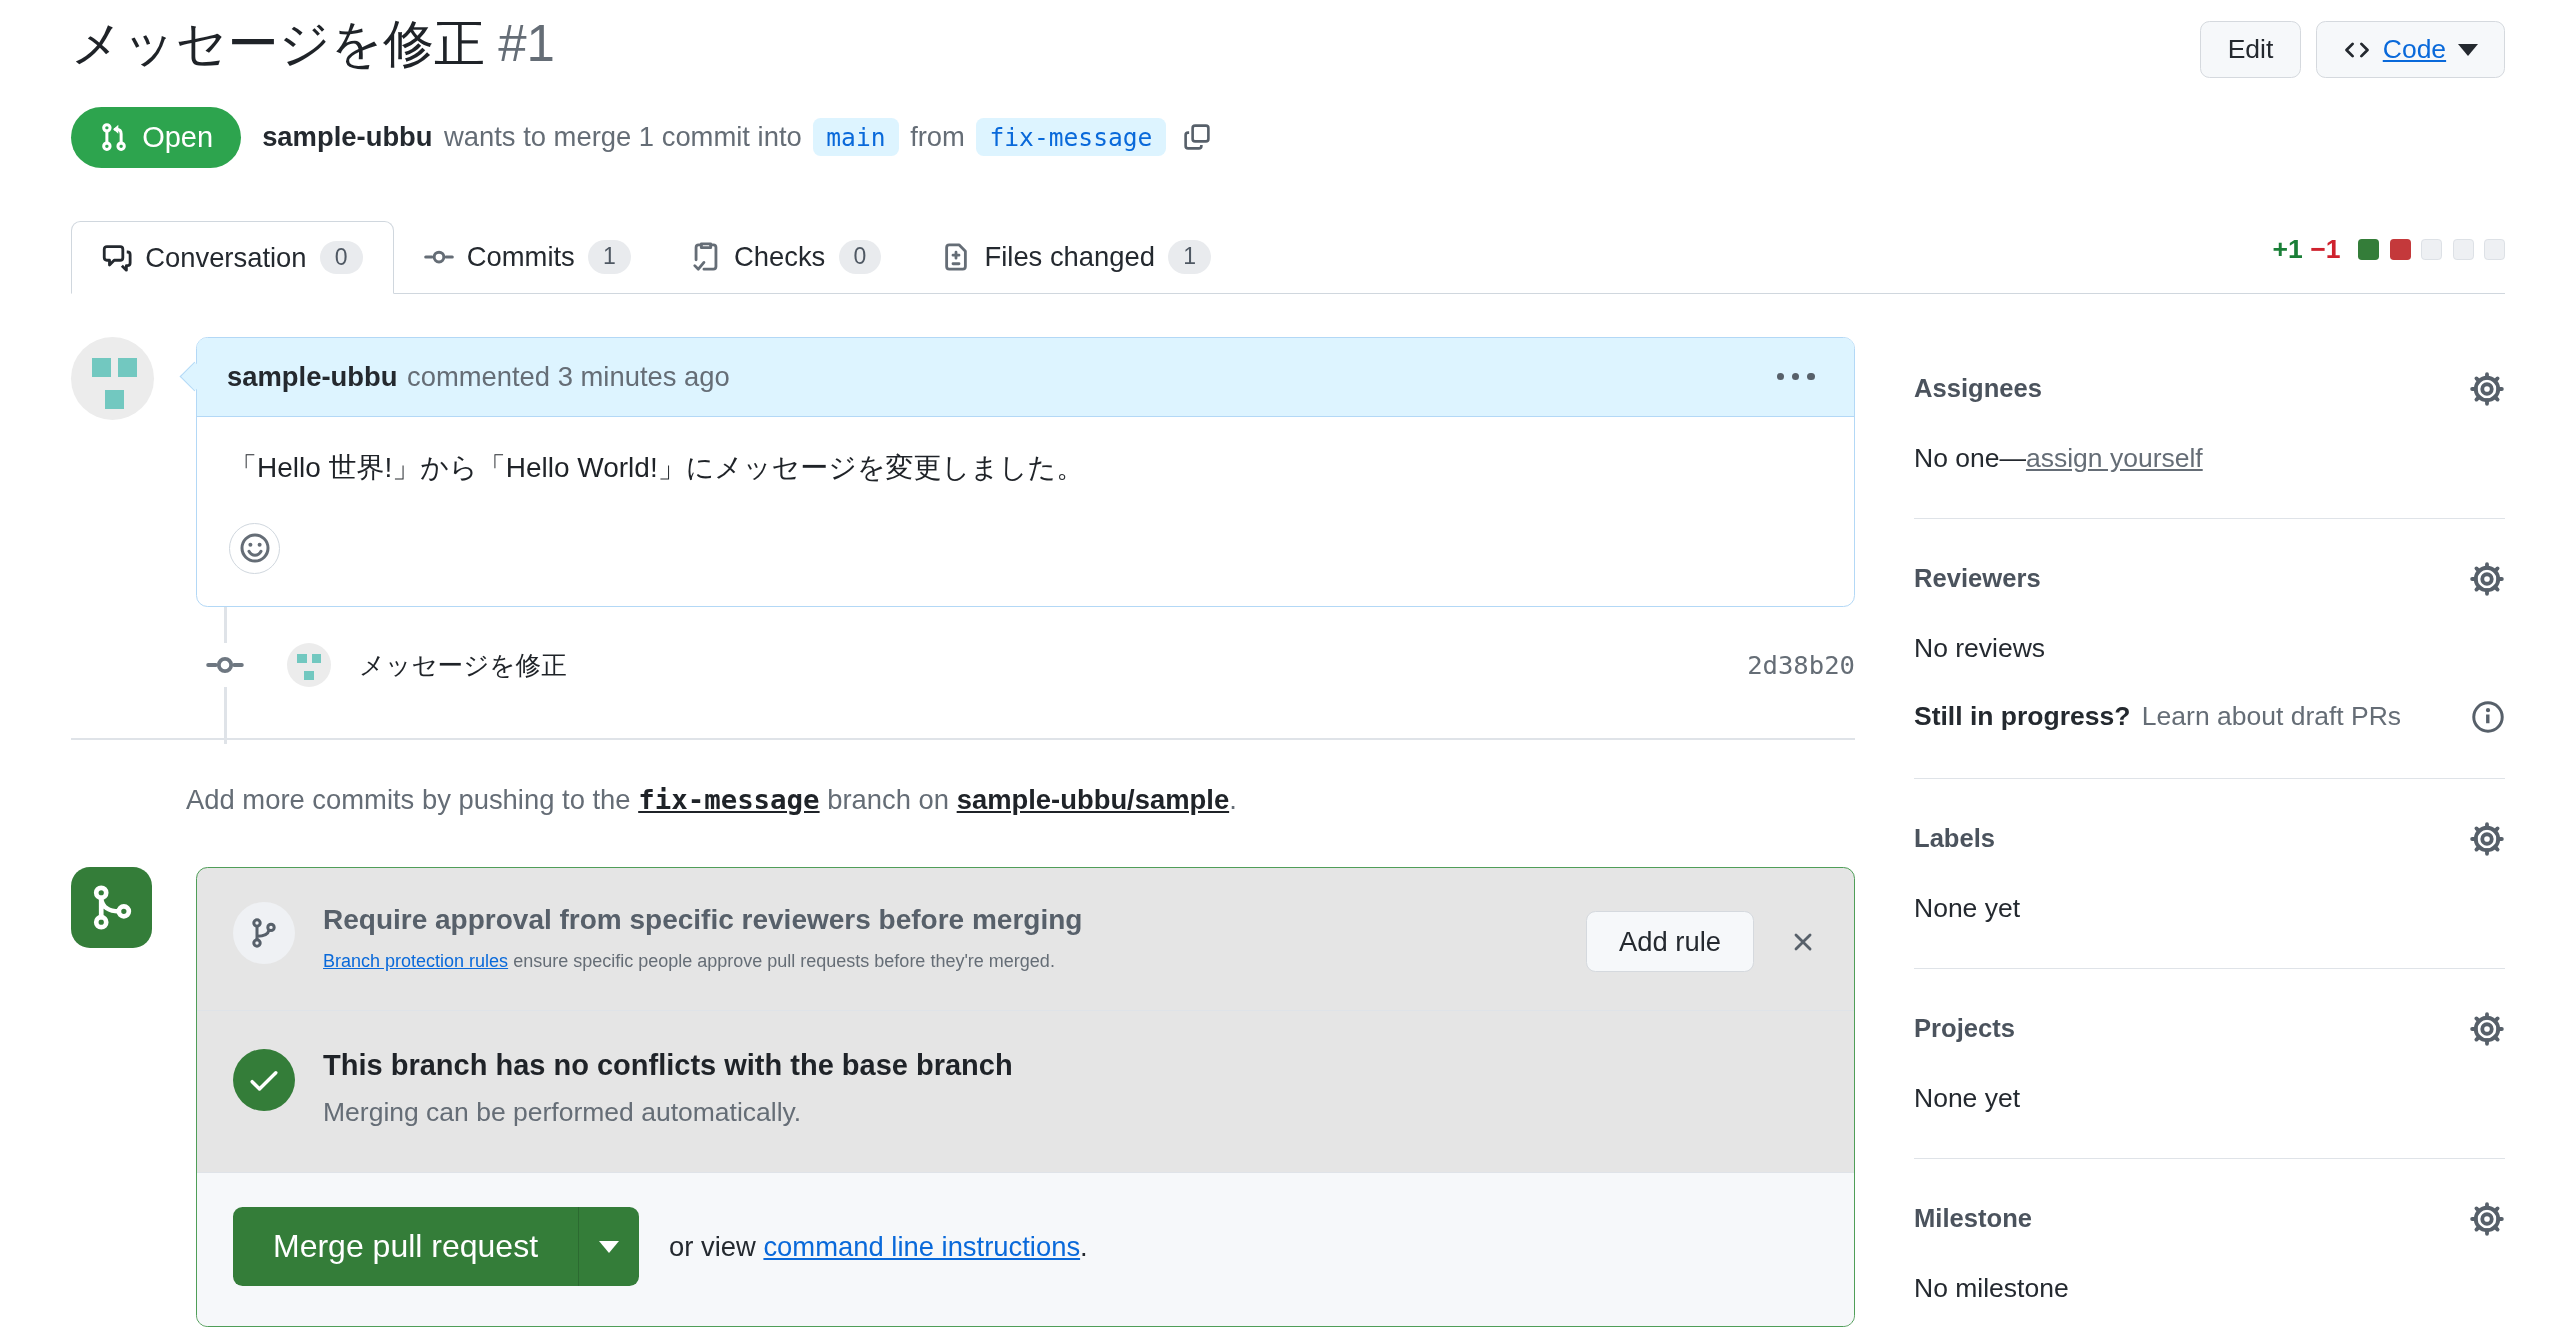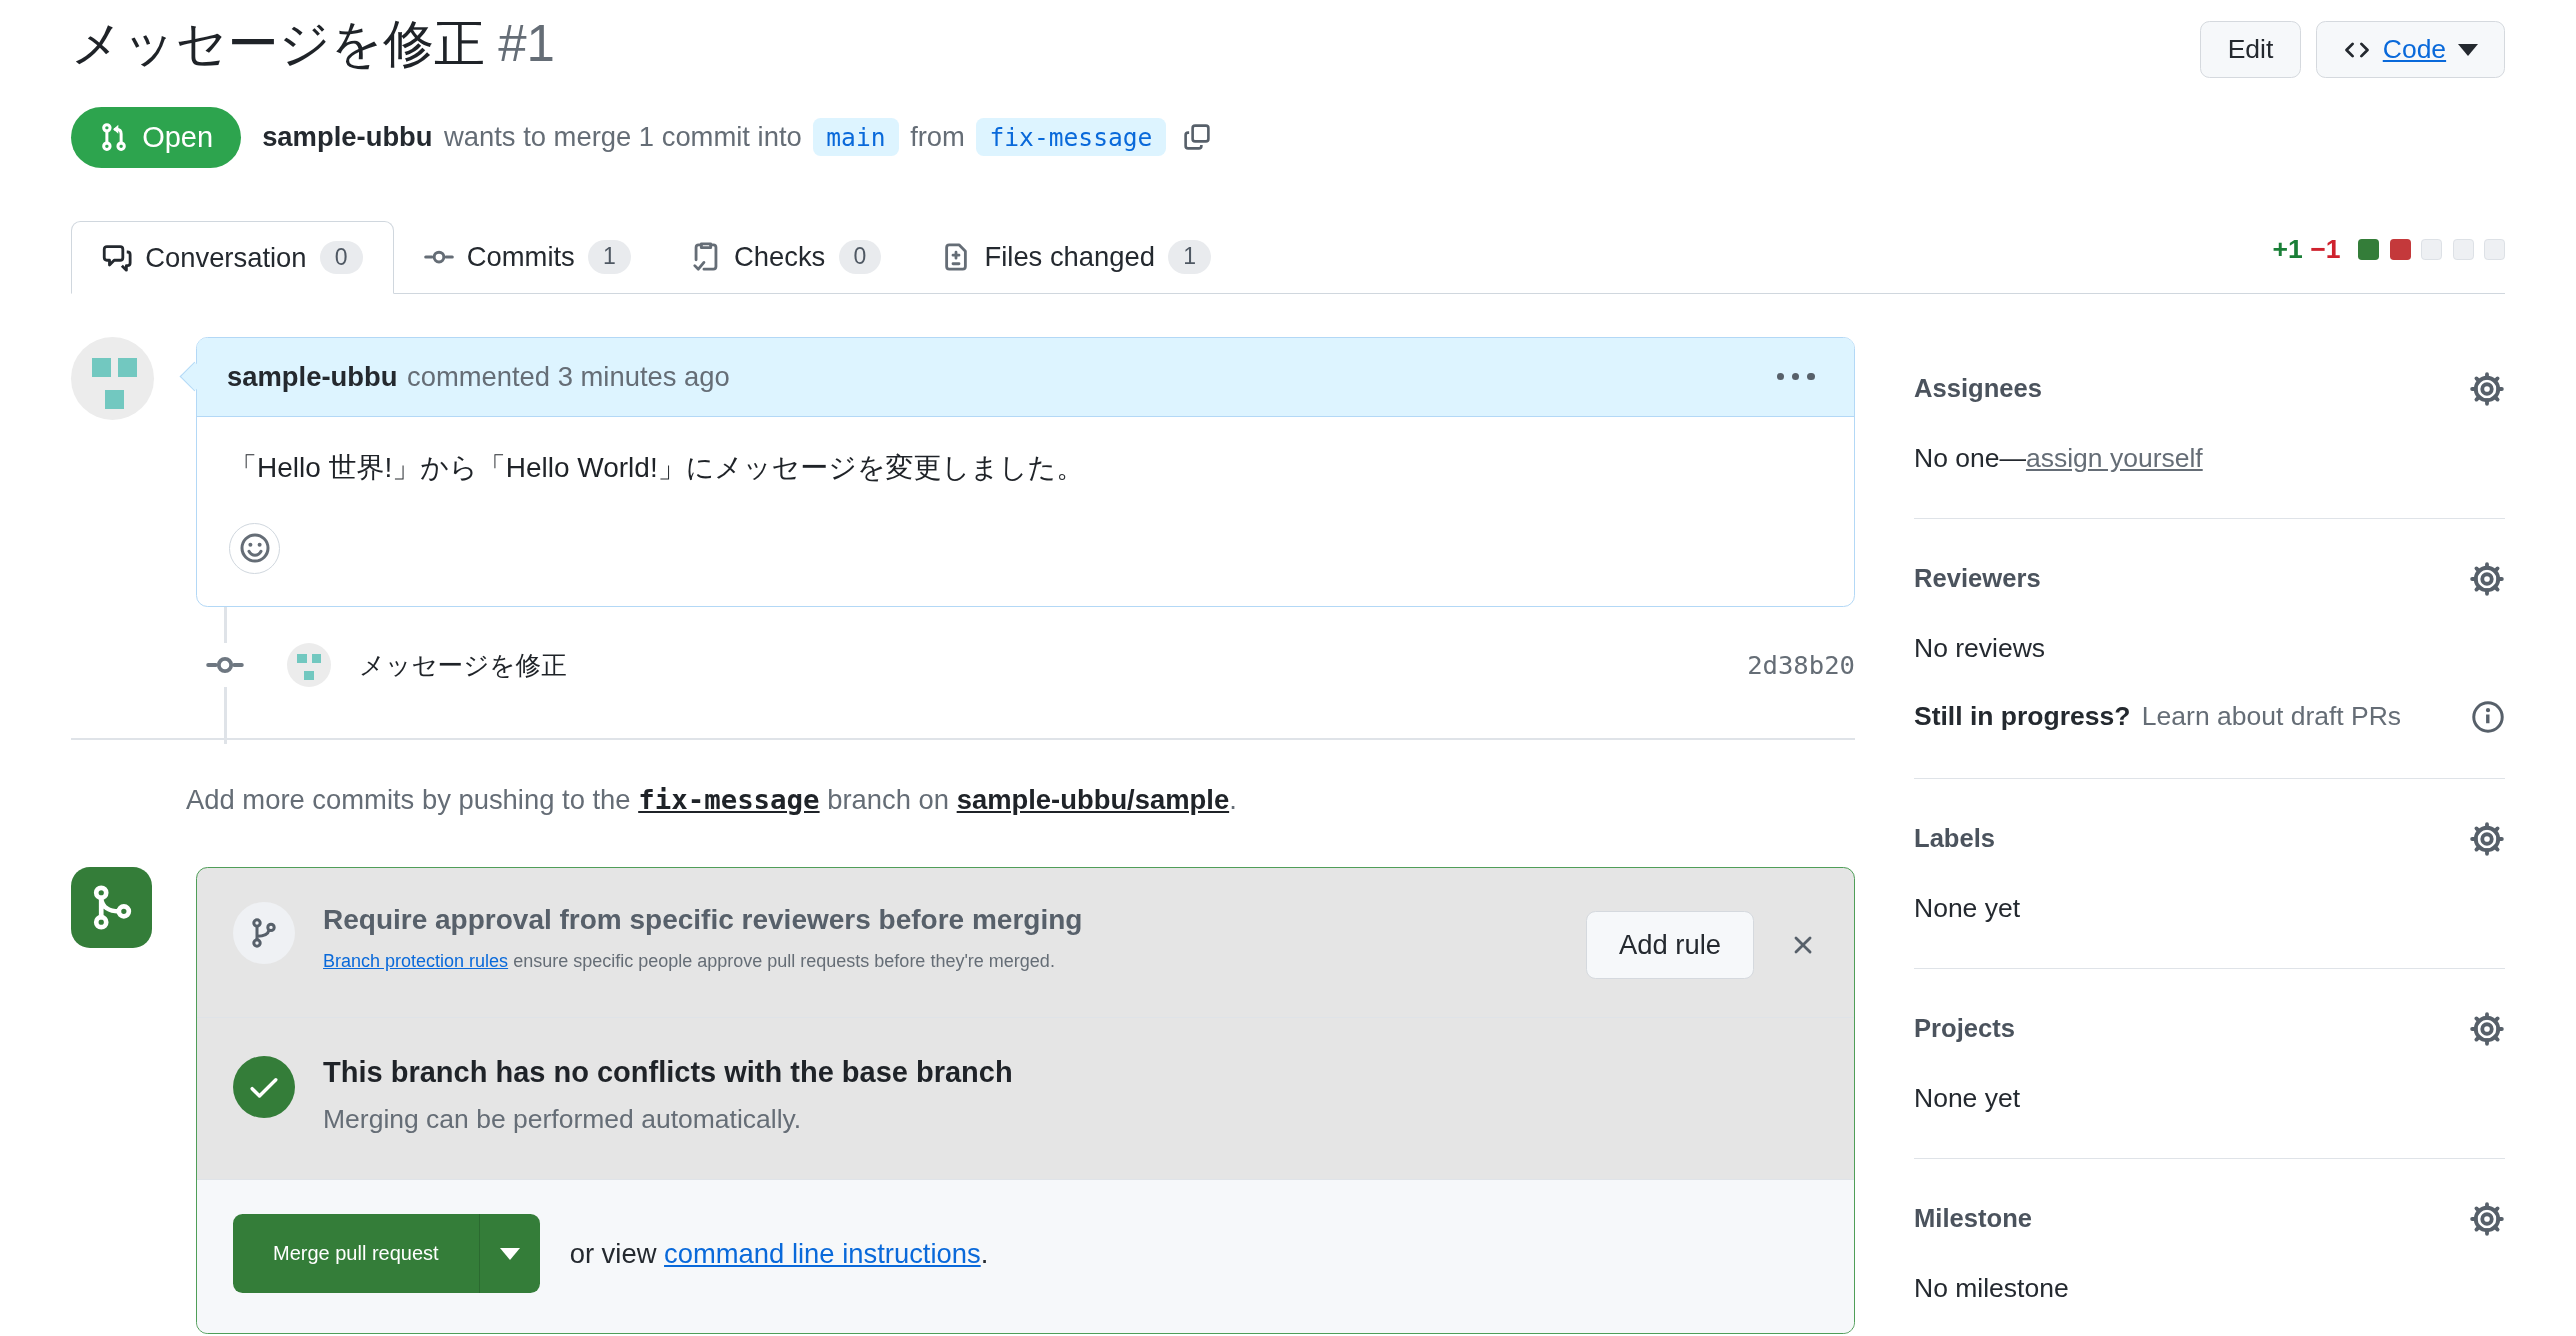--- a/index.html
+++ b/index.html
@@ -96,33 +96,33 @@
     display:flex; align-items:center; justify-content:center; flex:none; }
   .merge-box { flex:1; margin-left:44px; border:1.9px solid #4f9e58; border-radius:11.4px; background:#e5e5e5; overflow:hidden; }
   .mb-sec1 { display:flex; align-items:flex-start; padding:34px 36px 38px 36px; }
   .rule-icon-wrap { width:62px; height:62px; border-radius:50%; background:#eff1f4; color:#57606a;
     display:flex; align-items:center; justify-content:center; flex:none; }
   .rule-text { margin-left:28px; flex:1; padding-top:1.9px; }
   .rule-title { font-size:28px; font-weight:700; color:#57606a; }
   .rule-sub { margin-top:15px; font-size:18px; color:#656d76; }
   .rule-sub .link { color:#0969da; text-decoration:underline; cursor:pointer; }
   .rule-actions { display:flex; align-items:center; gap:34px; margin-top:9.5px; }
-  .addrule-btn { height:68px; padding:16px 32px; font-size:27.4px; }
+  .addrule-btn { height:61px; padding:16px 32px; font-size:27.4px; }
   .x-btn { color:#57606a; cursor:pointer; display:flex; }
   .mb-div { border-top:1.9px solid #dfe3e8; }
   .mb-sec2 { display:flex; align-items:flex-start; padding:38px 36px 44px 36px; }
   .ok-circle { width:62px; height:62px; border-radius:50%; background:#347d39; color:#fff;
     display:flex; align-items:center; justify-content:center; flex:none; }
   .ok-text { margin-left:28px; }
   .ok-title { font-size:29px; font-weight:700; color:#1f2328; }
   .ok-sub { margin-top:15px; font-size:26.5px; color:#656d76; }
   .mb-footer { background:#f6f8fa; border-top:1.9px solid #dfe3e8; padding:34px 36px 40px 36px;
     display:flex; align-items:center; }
   .merge-btn-group { display:flex; }
-  .merge-btn { height:79px; padding:8px 40px; background:#347d39; color:#fff; font-size:20px; font-weight:500;
+  .merge-btn { height:79px; padding:8px 40px; background:#347d39; color:#fff; font-size:32px; font-weight:500;
     border:none; border-radius:9.5px 0 0 9.5px; cursor:pointer; display:flex; align-items:center; }
   .merge-caret { width:61px; height:79px; background:#347d39; border-left:1.9px solid #2b6a30;
     border-radius:0 9.5px 9.5px 0; display:flex; align-items:center; justify-content:center; cursor:pointer; }
   .merge-caret .caret-down { border-top-color:#fff; }
   .or-view { margin-left:30px; font-size:27.4px; color:#24292f; }
   .or-view .link { color:#0969da; text-decoration:underline; cursor:pointer; }
 
   
   .sb-section { border-bottom:1.9px solid #dfe3e8; padding-bottom:44px; margin-bottom:42px; }
   .sb-head { display:flex; align-items:center; justify-content:space-between; }

